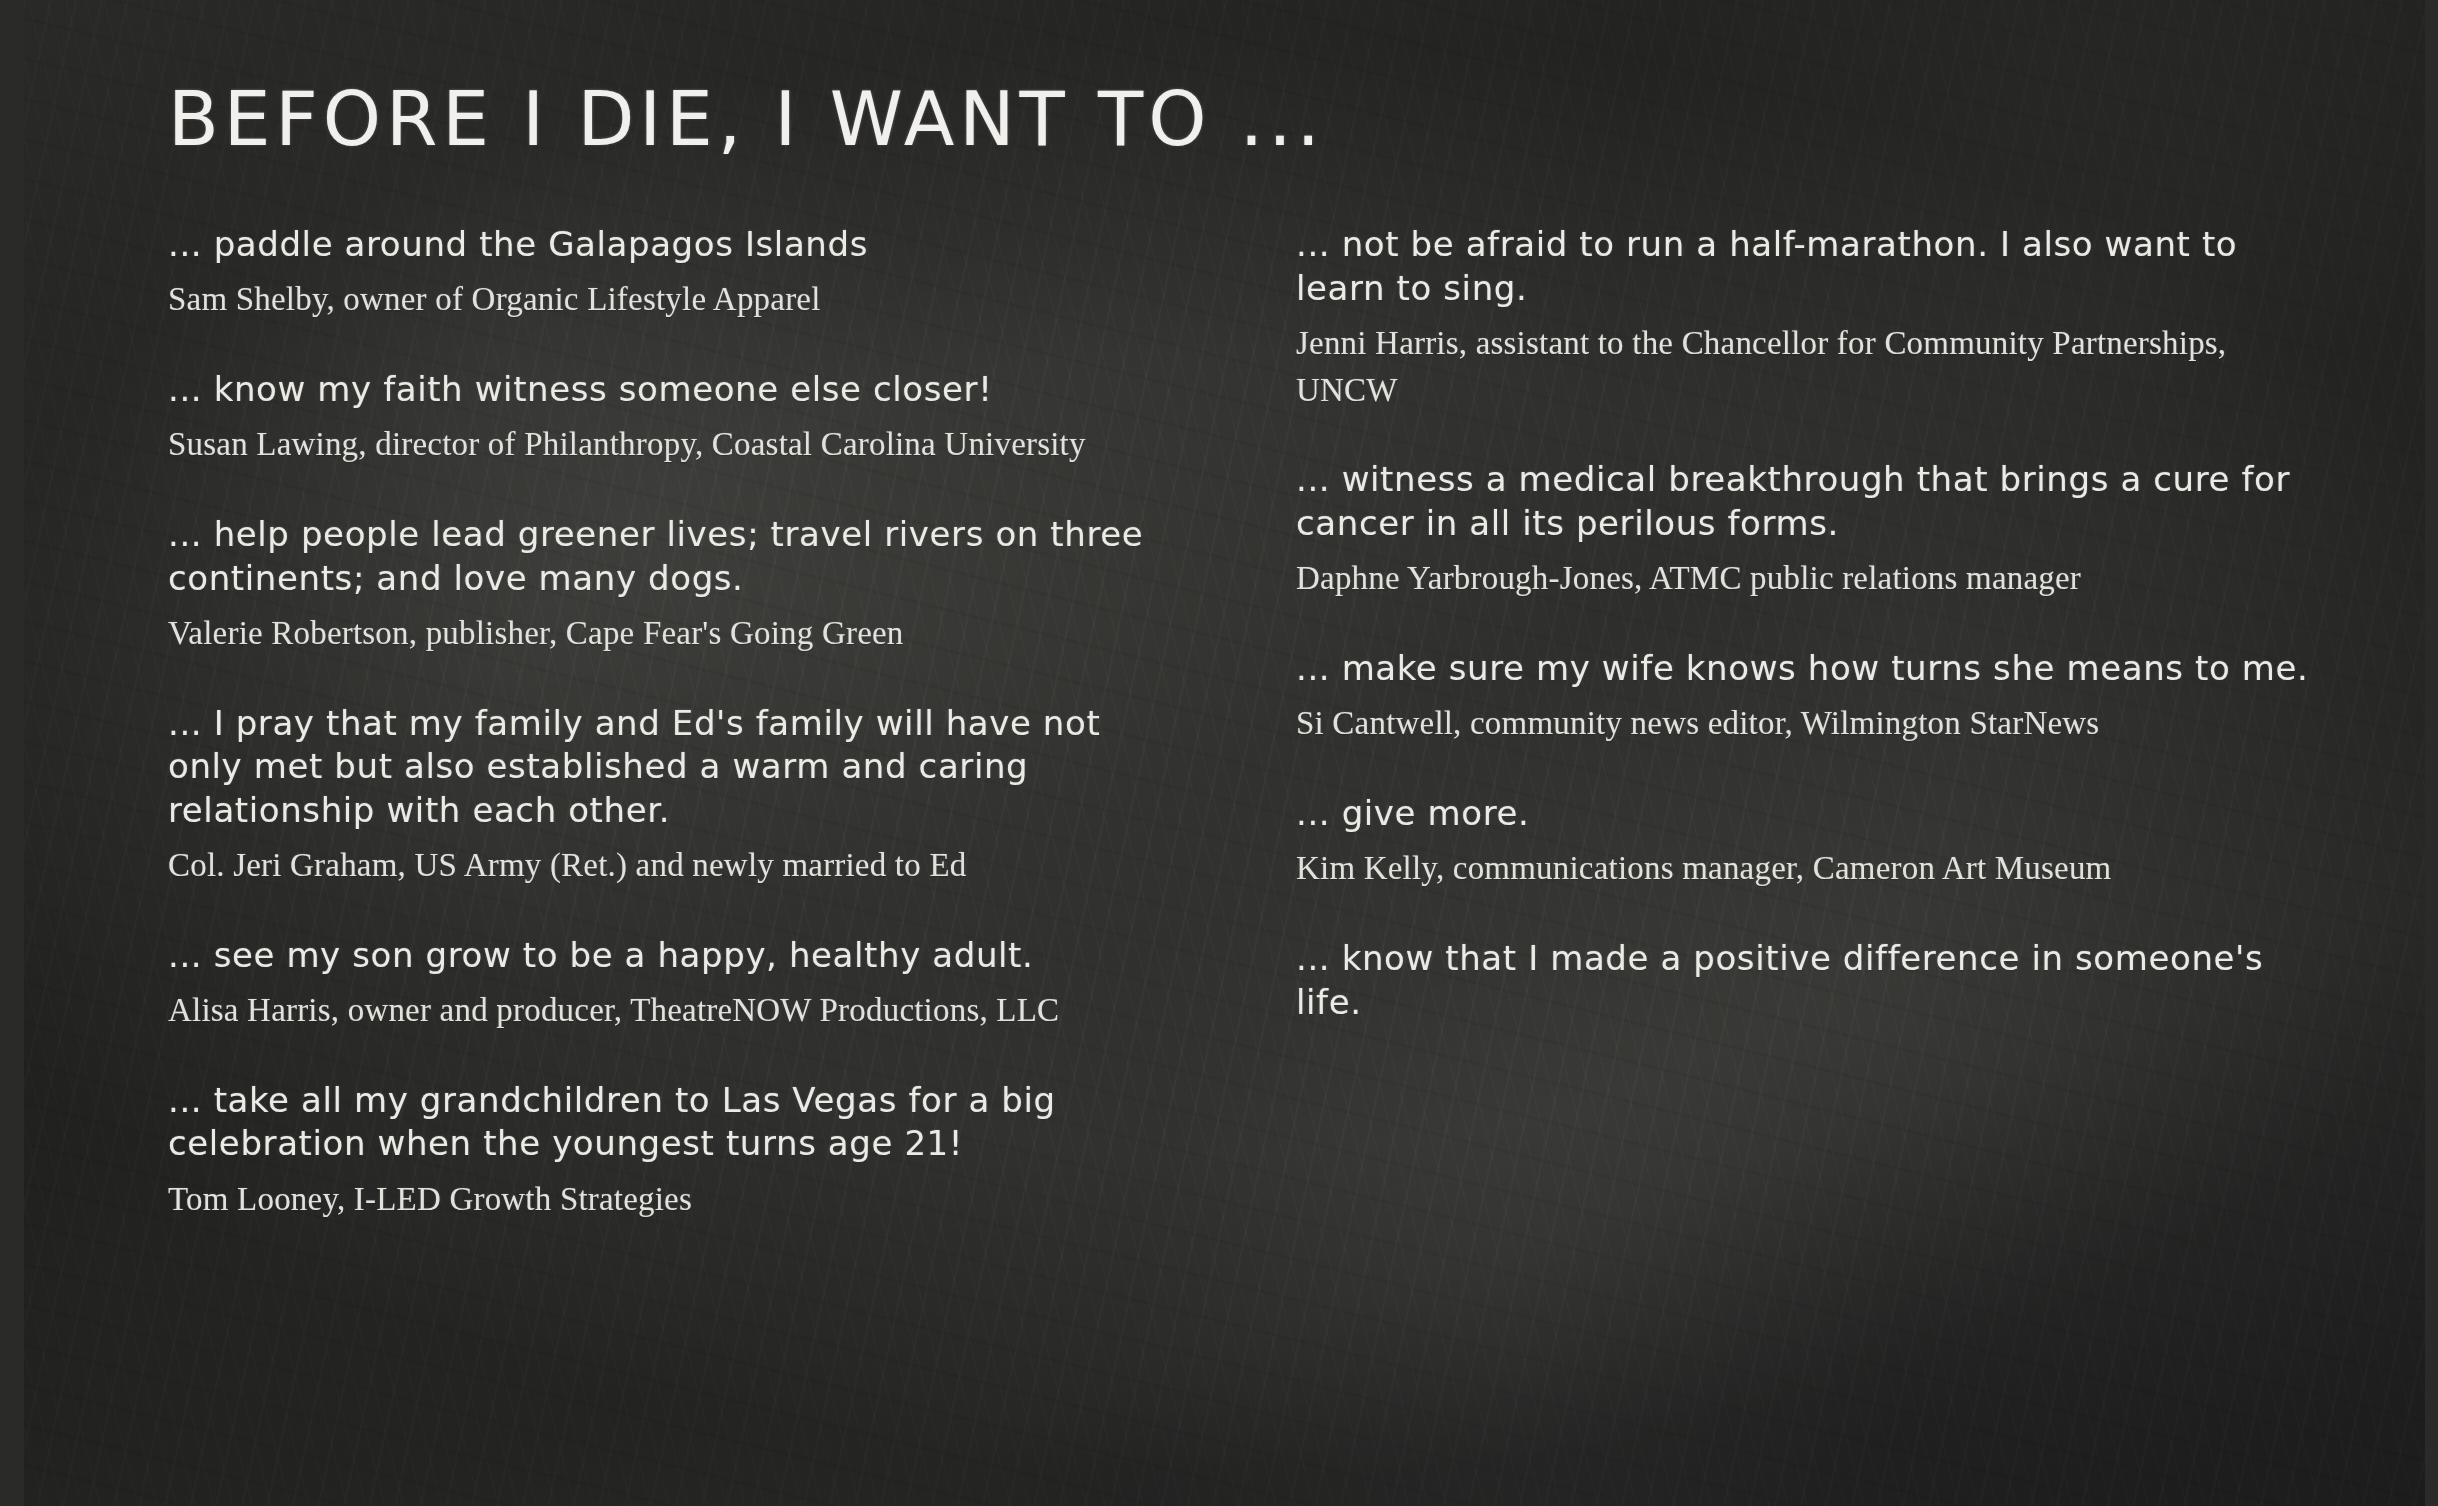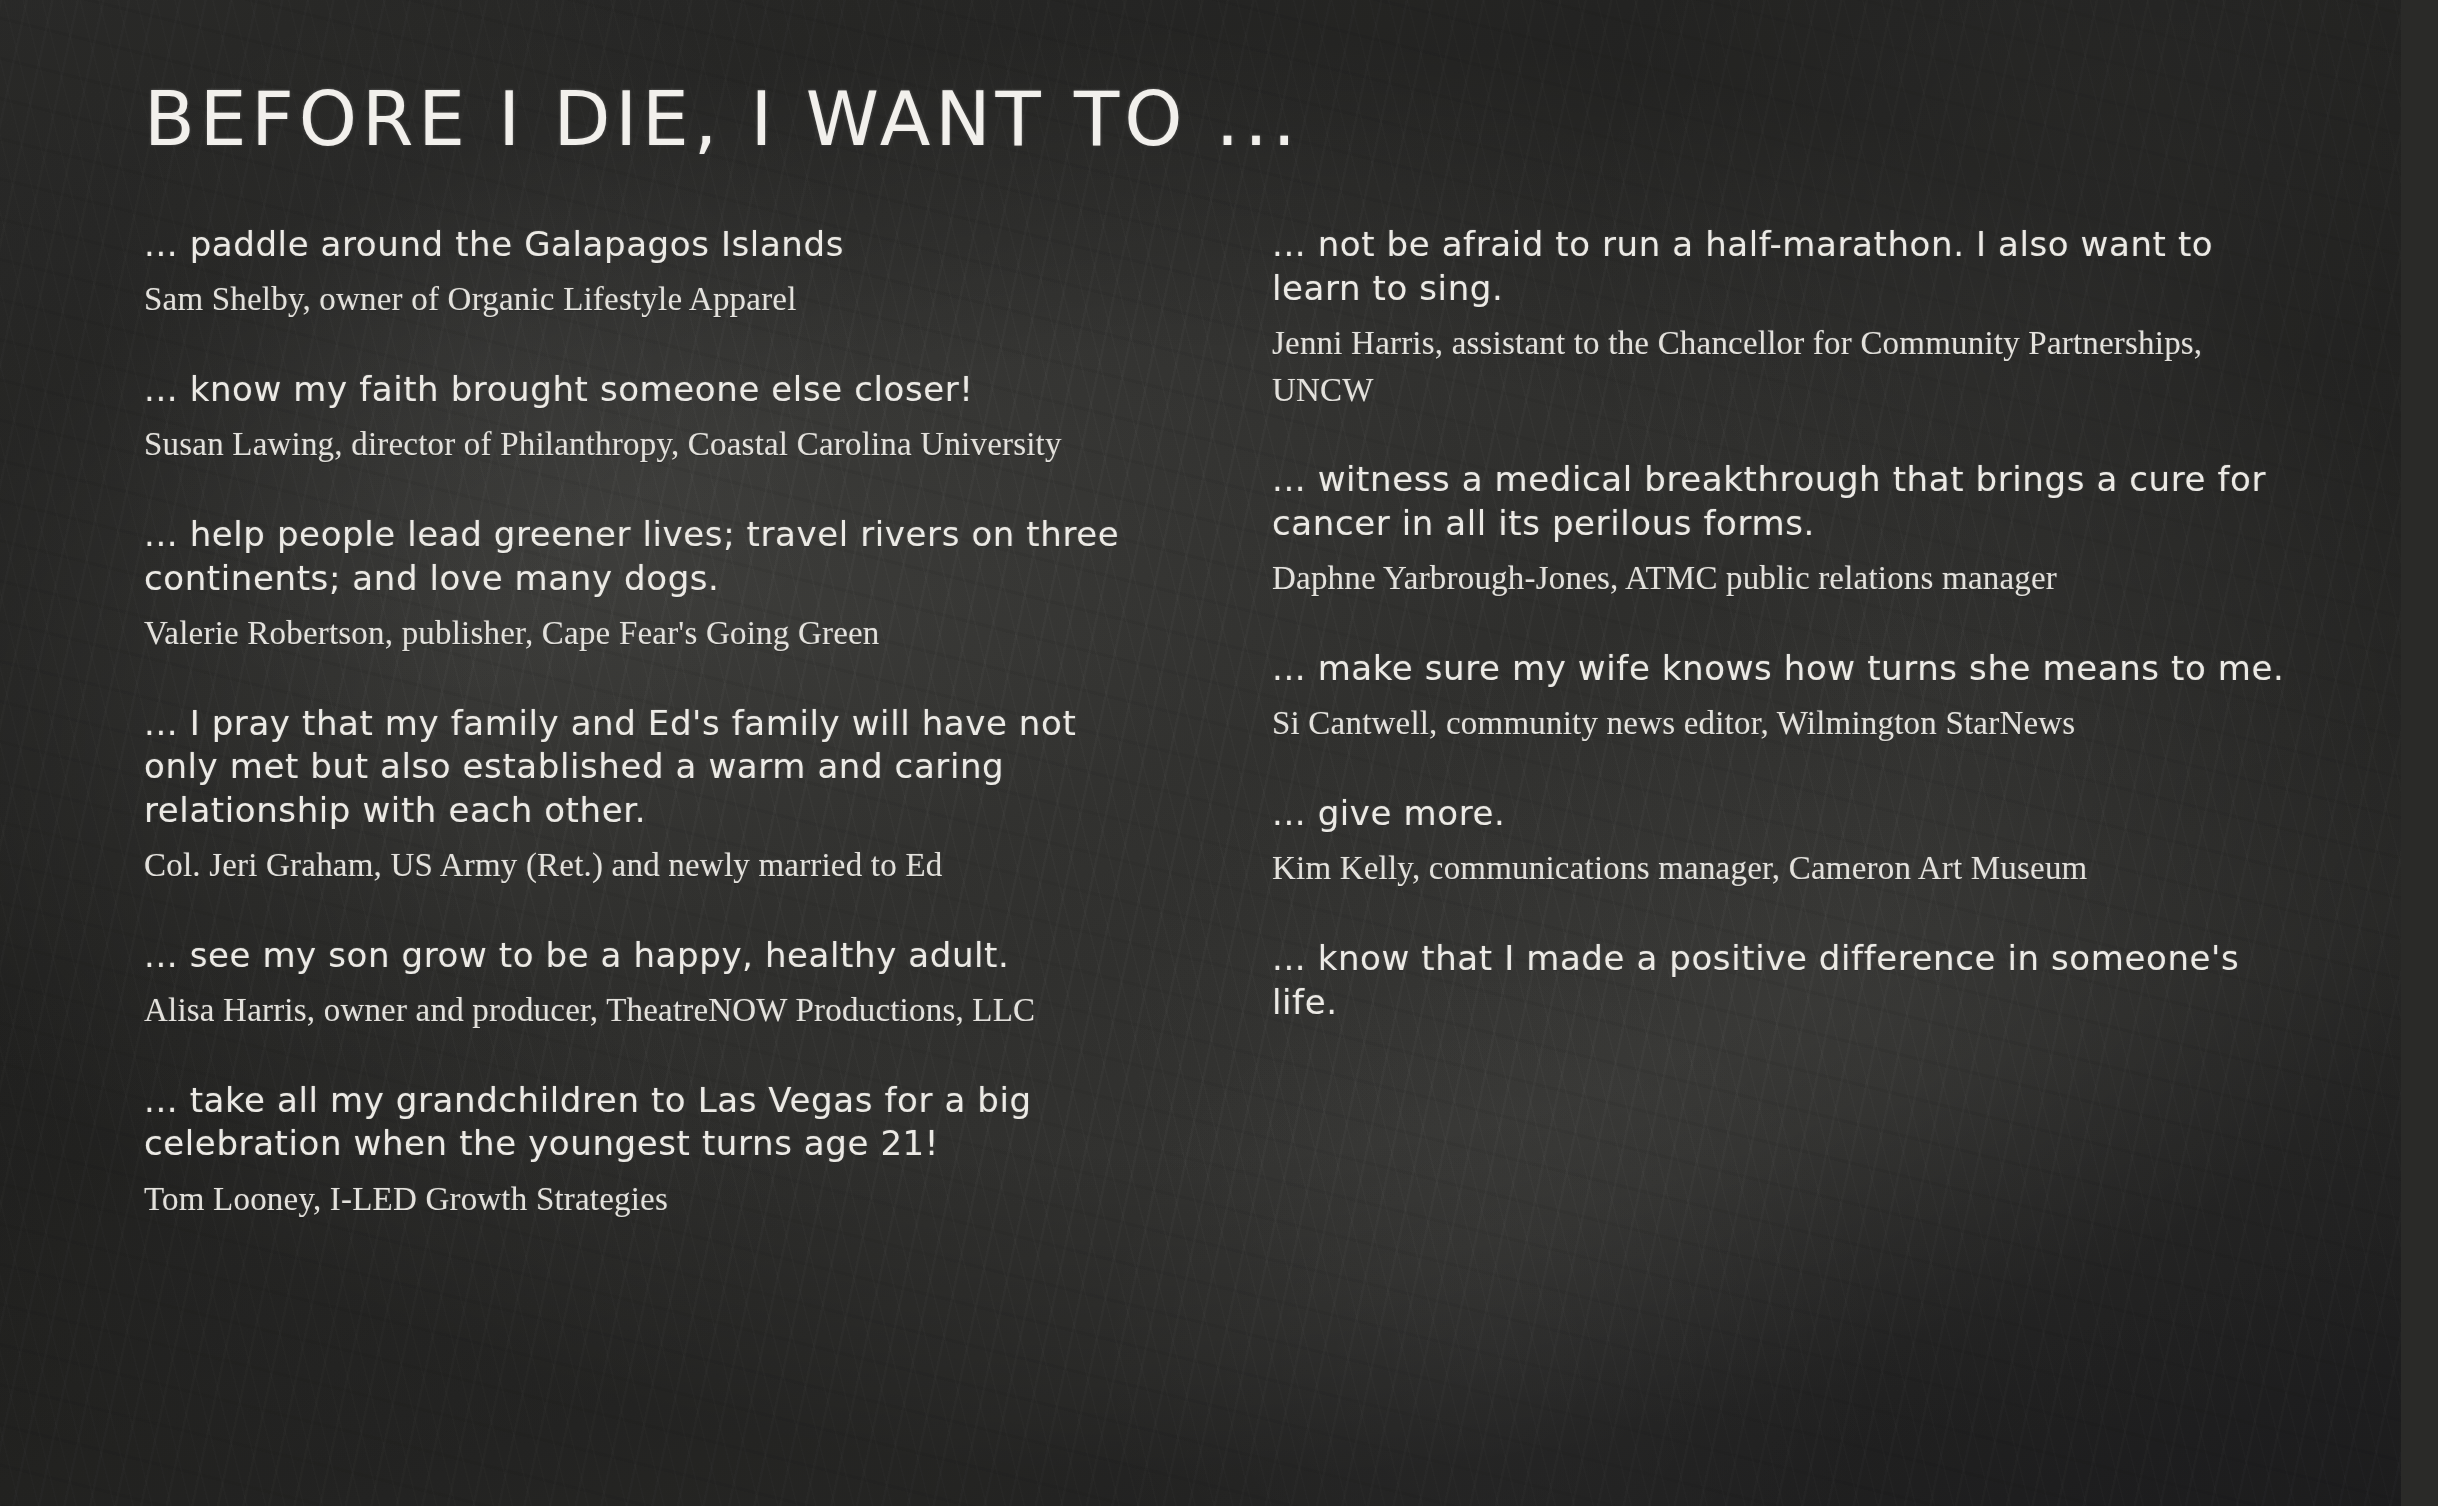--- a/index.html
+++ b/index.html
@@ -17,20 +17,21 @@
   #board {
     position: relative;
     width: 2401px;
     height: 1507px;
     background:
       radial-gradient(ellipse 70% 55% at 32% 40%, rgba(120,120,115,0.16) 0%, rgba(80,80,78,0.07) 45%, rgba(0,0,0,0) 75%),
       radial-gradient(ellipse 45% 40% at 78% 68%, rgba(110,110,106,0.13) 0%, rgba(0,0,0,0) 70%),
       radial-gradient(ellipse 30% 25% at 12% 80%, rgba(100,100,98,0.10) 0%, rgba(0,0,0,0) 70%),
       linear-gradient(160deg, #3b3b39 0%, #323230 25%, #2c2c2a 50%, #343432 75%, #28282a 100%);
     overflow: hidden;
+    margin-left: 24px;
   }
 
   
   #board::before {
     content: "";
     position: absolute;
     inset: 0;
     background:
       repeating-linear-gradient(102deg, rgba(255,255,255,0.022) 0px, rgba(255,255,255,0.022) 1.9px, rgba(255,255,255,0) 2.9px, rgba(255,255,255,0) 25px),
       repeating-linear-gradient(76deg, rgba(255,255,255,0.018) 0px, rgba(255,255,255,0.018) 1px, rgba(255,255,255,0) 1.9px, rgba(255,255,255,0) 18.4px),
@@ -116,21 +117,21 @@
     <div class="headline">BEFORE I DIE, I WANT TO ...</div>
 
     <div class="columns">
 
       <div class="col col--left">
         <div class="entry">
           <div class="wish">... paddle around the Galapagos Islands</div>
           <div class="attrib">Sam Shelby, owner of Organic Lifestyle Apparel</div>
         </div>
         <div class="entry">
-          <div class="wish">... know my faith brought someone else closer!</div>
+          <div class="wish">... know my faith witness someone else closer!</div>
           <div class="attrib">Susan Lawing, director of Philanthropy, Coastal Carolina University</div>
         </div>
         <div class="entry">
           <div class="wish">... help people lead greener lives; travel rivers on three continents; and love many dogs.</div>
           <div class="attrib">Valerie Robertson, publisher, Cape Fear's Going Green</div>
         </div>
         <div class="entry">
           <div class="wish">... I pray that my family and Ed's family will have not only met but also established a warm and caring relationship with each other.</div>
           <div class="attrib">Col. Jeri Graham, US Army (Ret.) and newly married to Ed</div>
         </div>

